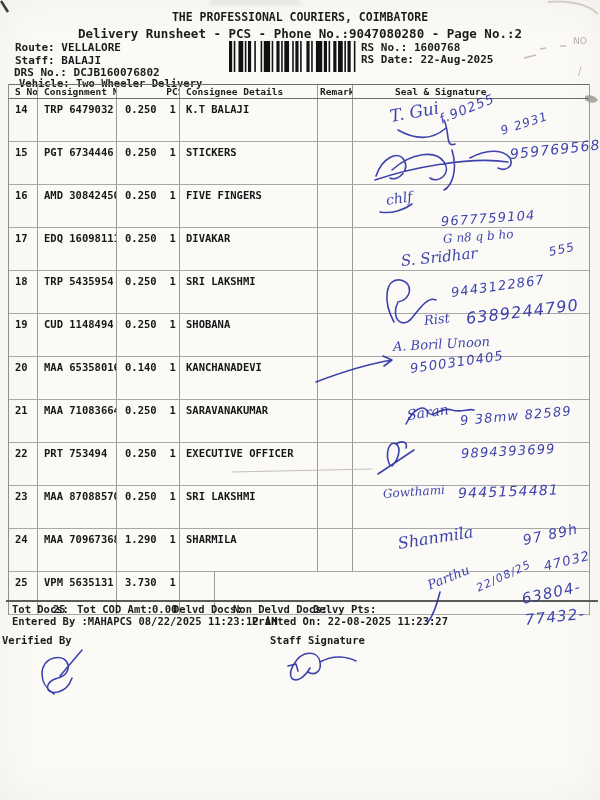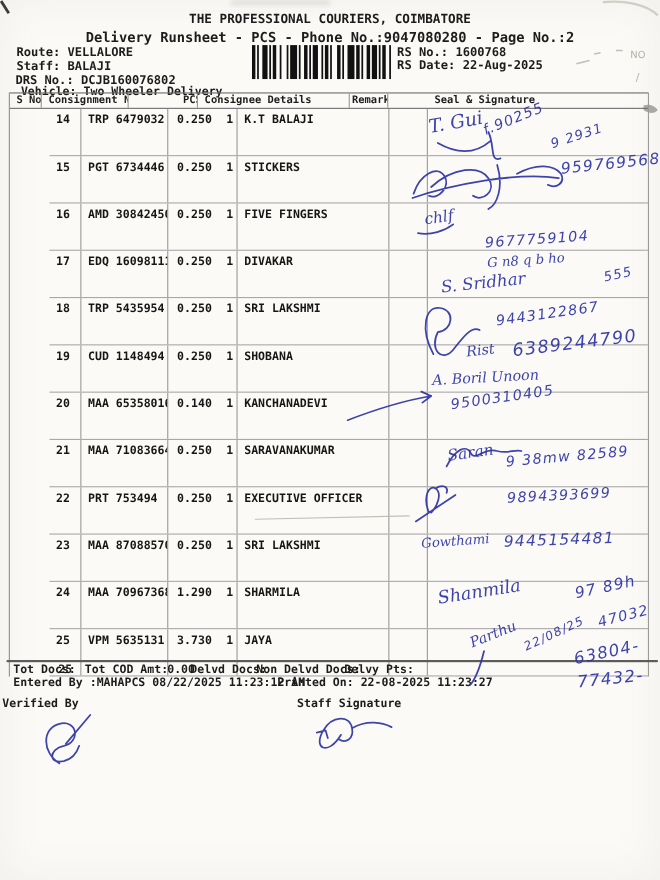--- a/index.html
+++ b/index.html
@@ -4,21 +4,21 @@
 <style>
   html,body{margin:0;padding:0;background:#e8e6e2;}
   .page{position:relative;width:600px;height:800px;background:#fbfaf7;overflow:hidden;
         font-family:"DejaVu Sans Mono",monospace;box-shadow:inset 0 0 40px rgba(120,115,105,.08);}
   .pt{position:absolute;font-weight:bold;color:#1c1c1c;white-space:pre;}
   .title{left:0;width:100%;text-align:center;}
   
   .rtable{position:absolute;left:8px;top:84px;width:580px;border-left:1px solid #8f8f8f;border-right:1px solid #9a9a9a;}
   .thead{display:flex;height:13px;border-top:1px solid #6d6d6d;border-bottom:1px solid #6d6d6d;
          font-size:9.5px;font-weight:bold;color:#1c1c1c;line-height:12px;}
-  .trow{display:flex;height:42px;border-bottom:1px solid #a8a8a8;font-size:10.5px;font-weight:bold;color:#161616;margin-left:36px;}
+  .trow{display:flex;height:42px;border-bottom:1px solid #a8a8a8;font-size:10.5px;font-weight:bold;color:#161616;}
   .c{border-right:1px solid #9a9a9a;box-sizing:border-box;overflow:hidden;white-space:pre;}
   .c1{width:29px;padding-left:6px;}
   .c2{width:79px;padding-left:6px;}
   .c3{width:63px;display:flex;}
   .c4{width:138px;padding-left:6px;}
   .c5{width:35px;padding-left:2px;}
   .c6{flex:1;border-right:none;}
   .trow .c{padding-top:4px;}
   .thead .c{padding-top:1px;}
   .w-val{padding-left:8px;}
@@ -41,21 +41,21 @@
 
 <div class="page">
 
   <svg class="overlay" width="600" height="800" viewBox="0 0 600 800">
     <path d="M1,1 L8,12" stroke="#3a3a3a" stroke-width="2.5" fill="none"></path>
     <path d="M548,2 C568,0 588,4 598,14" stroke="#b9b4ab" stroke-width="2" fill="none" opacity="0.6"></path>
     <path d="M524,58 L536,55 M540,49 L546,48 M560,46 L566,46" stroke="#b4afa6" stroke-width="1.4" fill="none" opacity="0.8"></path>
     <path d="M585,96 C590,94 595,96 598,100 C595,104 589,103 585,100 Z" fill="#6e6a63" opacity="0.55"></path>
   </svg>
   <div class="smudge" style="left:210px;top:0;width:90px;height:5px;opacity:.25;"></div>
-  <span class="art" style="left:573px;top:46px;font-size:9px;text-align:right;">NO</span>
+  <span class="art" style="left:573px;top:36px;font-size:9px;text-align:right;">NO</span>
   <span class="art" style="left:578px;top:66px;font-size:10px;">/</span>
 
   <div class="pt title" style="top:10px;font-size:11.5px;">THE PROFESSIONAL COURIERS, COIMBATORE</div>
   <div class="pt title" style="top:26px;font-size:12.5px;">Delivery Runsheet - PCS - Phone No.:9047080280 - Page No.:2</div>
 
   <div class="pt" style="left:15px;top:41px;font-size:11px;">Route: VELLALORE</div>
   <div class="pt" style="left:15px;top:54px;font-size:11px;">Staff: BALAJI</div>
   <div class="pt" style="left:14px;top:66px;font-size:11px;">DRS No.: DCJB160076802</div>
   <div class="pt" style="left:19px;top:77px;font-size:10.5px;">Vehicle: Two Wheeler Delivery</div>
 
@@ -188,21 +188,20 @@
           <div class="c c2">MAA 709673685</div>
           <div class="c c3"><span class="w-val">1.290</span><span class="p-val">1</span></div>
           <div class="c c4">SHARMILA</div>
           <div class="c c5"></div>
           <div class="c c6"></div>
         </div>
         <div class="trow">
           <div class="c c1">25</div>
           <div class="c c2">VPM 5635131</div>
           <div class="c c3"><span class="w-val">3.730</span><span class="p-val">1</span></div>
-          <div class="c c4">JAYA</div>
           <div class="c c5"></div>
           <div class="c c6"></div>
         </div>
       </div>
   </div>
   <div class="botline"></div>
 
   <div class="pt" style="left:12px;top:603px;font-size:10.5px;">Tot Docs:</div>
   <div class="pt" style="left:53px;top:603px;font-size:10.5px;">25</div>
   <div class="pt" style="left:77px;top:603px;font-size:10.5px;">Tot COD Amt:</div>

